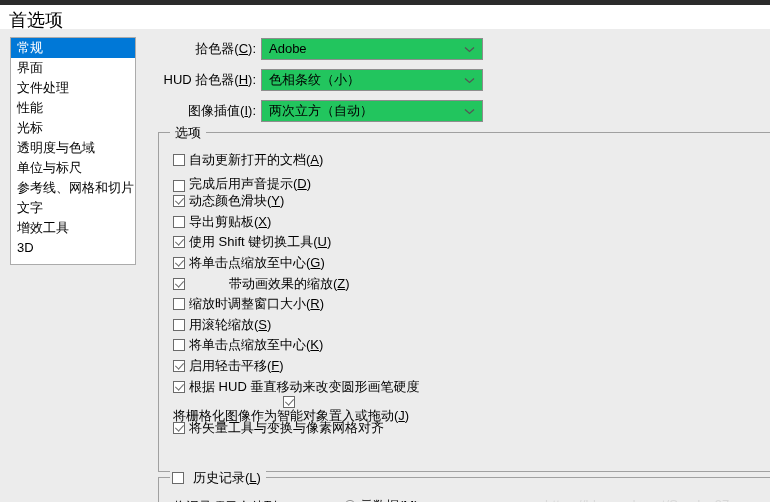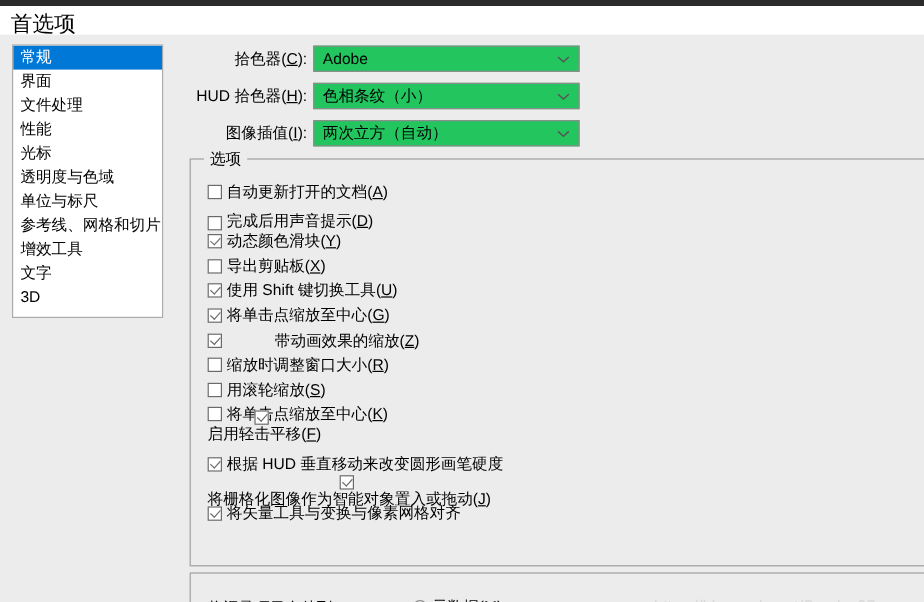--- a/index.html
+++ b/index.html
@@ -235,22 +235,22 @@
 
     <div id="sidebar">
         <div class="side-item selected">常规</div>
         <div class="side-item">界面</div>
         <div class="side-item">文件处理</div>
         <div class="side-item">性能</div>
         <div class="side-item">光标</div>
         <div class="side-item">透明度与色域</div>
         <div class="side-item">单位与标尺</div>
         <div class="side-item">参考线、网格和切片</div>
+        <div class="side-item">文字</div>
         <div class="side-item">增效工具</div>
-        <div class="side-item">文字</div>
         <div class="side-item">3D</div>
       </div>
 
     <div id="form-rows">
         <div class="form-row" style="left: 0px; top: 9px; width: 780px;">
           <div class="form-label" style="right: 524px;"><span>拾色器(</span><span class="acc">C</span><span>):</span></div>
           <div class="combo" style="left: 261px;">
             <div class="combo-value">Adobe</div>
             <div class="combo-arrow">
               <svg width="11" height="7" viewBox="0 0 11 7">
@@ -319,40 +319,46 @@
             <span class="cb-label"><span>缩放时调整窗口大小(</span><span class="acc">R</span><span>)</span></span>
           </div>
           <div class="cb-row" style="top: 182.8px;">
             <span class="cbox"></span>
             <span class="cb-label"><span>用滚轮缩放(</span><span class="acc">S</span><span>)</span></span>
           </div>
           <div class="cb-row" style="top: 203.4px;">
             <span class="cbox"></span>
             <span class="cb-label"><span>将单击点缩放至中心(</span><span class="acc">K</span><span>)</span></span>
           </div>
-          <div class="cb-row" style="top: 209px; flex-direction: column;">
+          <div class="cb-row" style="top: 224px;">
             <span class="cbox checked"></span>
             <span class="cb-label"><span>启用轻击平移(</span><span class="acc">F</span><span>)</span></span>
           </div>
           <div class="cb-row" style="top: 244.6px;">
             <span class="cbox checked"></span>
             <span class="cb-label"><span>根据 HUD 垂直移动来改变圆形画笔硬度</span><span class="acc"></span><span></span></span>
           </div>
           <div class="cb-row" style="top: 263px; flex-direction: column;">
             <span class="cbox checked"></span>
             <span class="cb-label"><span>将栅格化图像作为智能对象置入或拖动(</span><span class="acc">J</span><span>)</span></span>
           </div>
           <div class="cb-row" style="top: 285.8px;">
             <span class="cbox checked"></span>
             <span class="cb-label"><span>将矢量工具与变换与像素网格对齐</span><span class="acc"></span><span></span></span>
           </div>
         </div>
     </div>
 
     <div class="group" id="history-group" style="left:158px; top:448px; width:625px; height:60px;">
+      <div class="group-legend-cb">
+        <span class="cbox" id="history-cbox"></span>
+        <span class="cb-label">
+          <span>历史记录(</span><span class="acc">L</span><span>)</span>
+        </span>
+      </div>
 
       <div class="plain-text" style="left:14px; top:20px;">将记录项目存储到:</div>
 
       <div class="bottom-row" style="left:185px; top:20px;">
         <span class="radio selected"></span>
         <span class="cb-label">
           <span>元数据(</span><span class="acc">M</span><span>)</span>
         </span>
       </div>
     </div>

